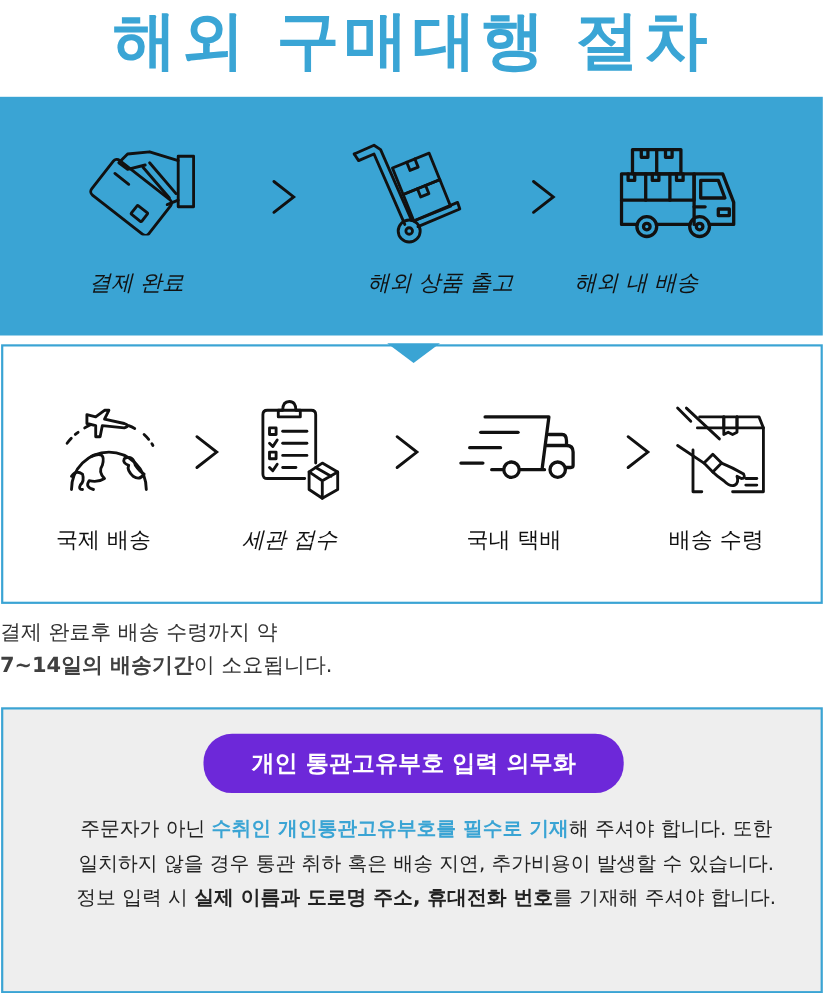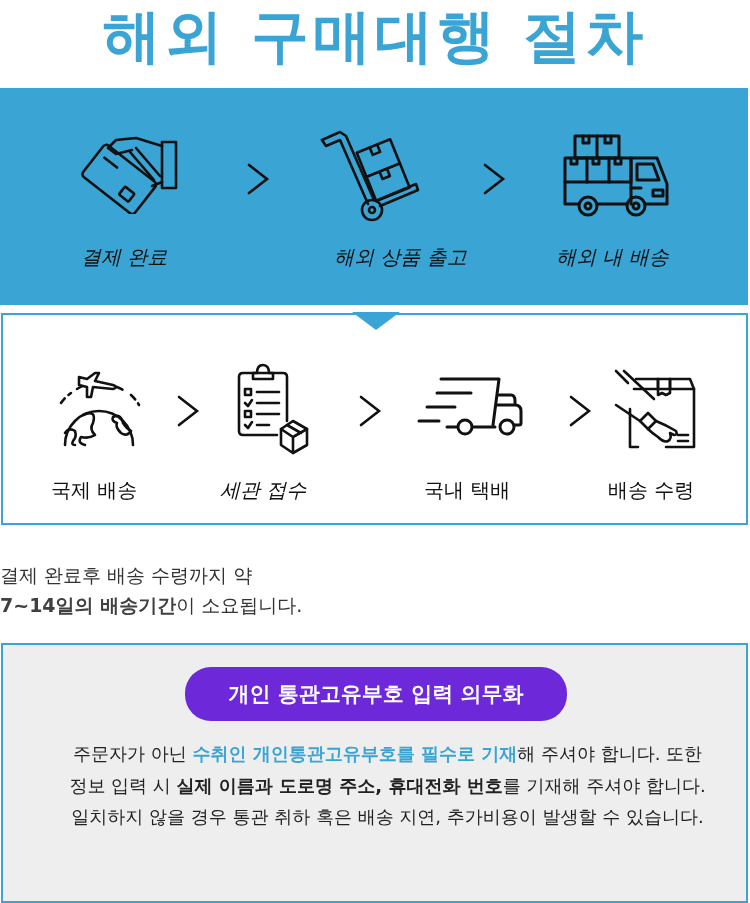--- a/index.html
+++ b/index.html
@@ -17,21 +17,21 @@
       background: #3aa4d4;
       font-style: italic;
     }
     .step-icon { position: absolute; }
     .step-label {
       position: absolute; white-space: nowrap; font-size: 20px; color: #111;
     }
     .arrow { position: absolute; }
 
     .step-box {
-      position: absolute; left: 1px; top: 313px; width: 747px; height: 212px;
+      position: absolute; left: 1px; top: 313px; width: 747px; height: 236px;
       border: 2px solid #3aa4d4; background: #fff;
     }
     .notch {
       position: absolute; left: 352px; top: 312px; width: 0; height: 0;
       border-left: 24px solid transparent; border-right: 24px solid transparent;
       border-top: 18px solid #3aa4d4;
     }
 
     .summary {
       position: absolute; left: 0; top: 560px; width: 750px; text-align: left;
@@ -117,21 +117,21 @@
       <path d="M2 50 V72 H16 M34 72 H64 M82 72 H104 V52 L94 26 H68 V72"></path>
       <path d="M74 32 H90 L96 48 H74 Z"></path>
       <rect x="90" y="58" width="10" height="6"></rect>
       <line x1="68" y1="56" x2="78" y2="56"></line>
       <circle cx="25" cy="74" r="9"></circle>
         <circle cx="25" cy="74" r="3"></circle>
       <circle cx="73" cy="74" r="9"></circle>
         <circle cx="73" cy="74" r="3"></circle>
     </svg>
   </div>
-  <div class="step-label" style="left:556px; top:156px;">해외 내 배송</div>
+  <div class="step-label" style="left:522px; top:156px;">해외 내 배송</div>
 </section>
 
 <section class="step-box">
 
   <div class="step-icon" style="left:52px; top:52px;">
     <svg width="90" height="82" viewBox="0 0 90 82" fill="none" stroke="#111" stroke-width="2.6" stroke-linejoin="round" stroke-linecap="round">
       <path d="M24 10 L32 12 L40 6 L44 6 L40 14 L58 18 Q64 20 58 22 L38 20 L36 30 L32 30 L32 20 L24 18 Z"></path>
       <path d="M6 36 A44 40 0 0 1 16 26 M22 22 A44 40 0 0 1 30 18 M62 20 A44 40 0 0 1 70 24 M76 28 A44 40 0 0 1 84 38" stroke-dasharray="6 5"></path>
       <path d="M10 78 A34 34 0 0 1 78 78"></path>
       <path d="M10 66 Q14 60 20 64 Q22 70 18 74 Q16 78 20 78"></path>
@@ -214,16 +214,16 @@
   <div>결제 완료후 배송 수령까지 약</div>
   <div>
     <span class="hl">7~14일의 배송기간</span><span>이 소요됩니다.</span>
   </div>
 </section>
 
 <section class="notice">
   <div class="notice-pill">개인 통관고유부호 입력 의무화</div>
   <div class="notice-body">
     <div><span>주문자가 아닌 </span><span class="blue">수취인 개인통관고유부호를 필수로 기재</span><span>해 주셔야 합니다. 또한</span></div>
+    <div>일치하지 않을 경우 통관 취하 혹은 배송 지연, 추가비용이 발생할 수 있습니다.</div>
     <div><span>정보 입력 시 </span><span class="bold">실제 이름과 도로명 주소, 휴대전화 번호</span><span>를 기재해 주셔야 합니다.</span></div>
-    <div>일치하지 않을 경우 통관 취하 혹은 배송 지연, 추가비용이 발생할 수 있습니다.</div>
   </div>
 </section>
 
 </body></html>

